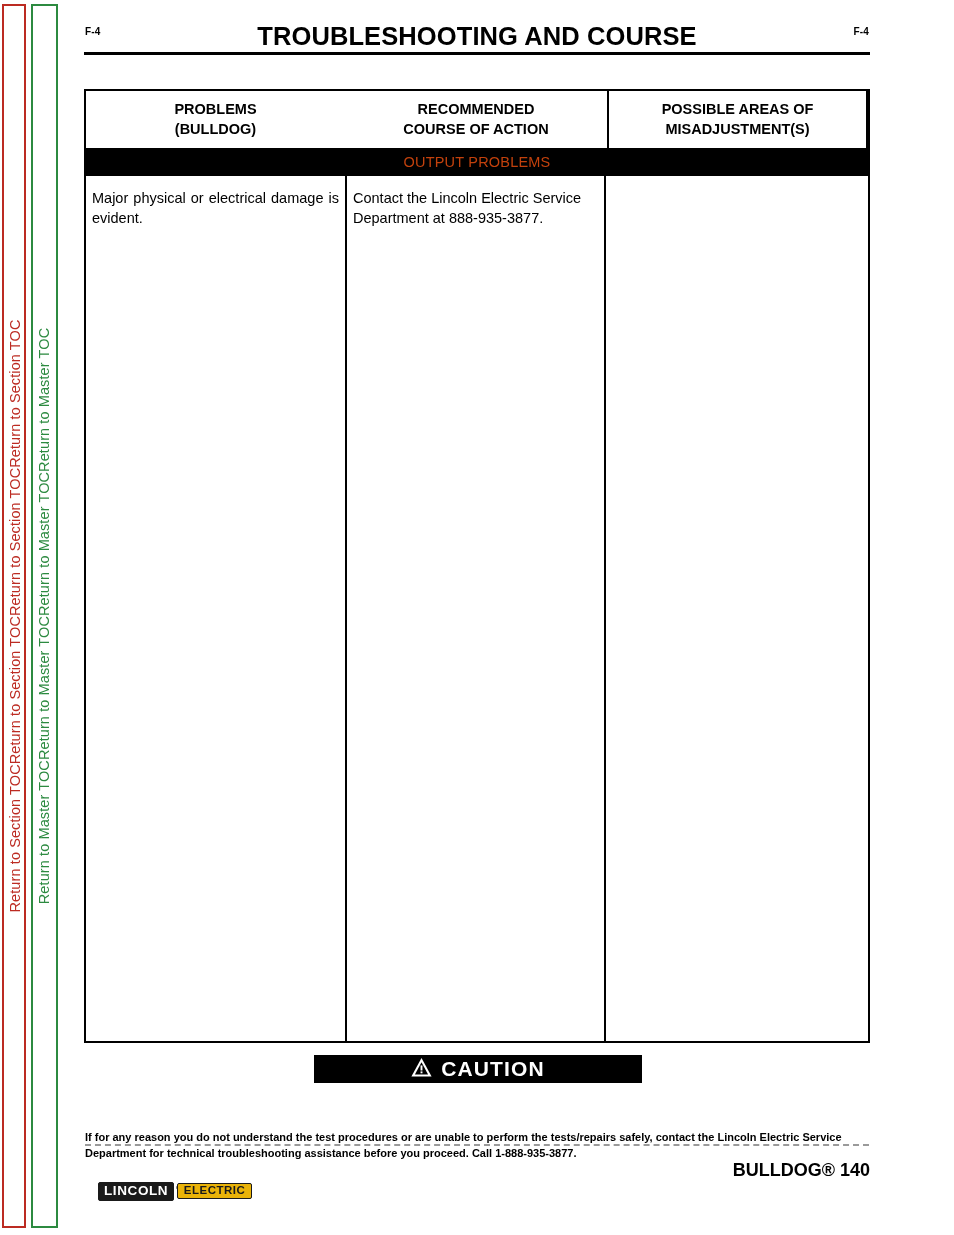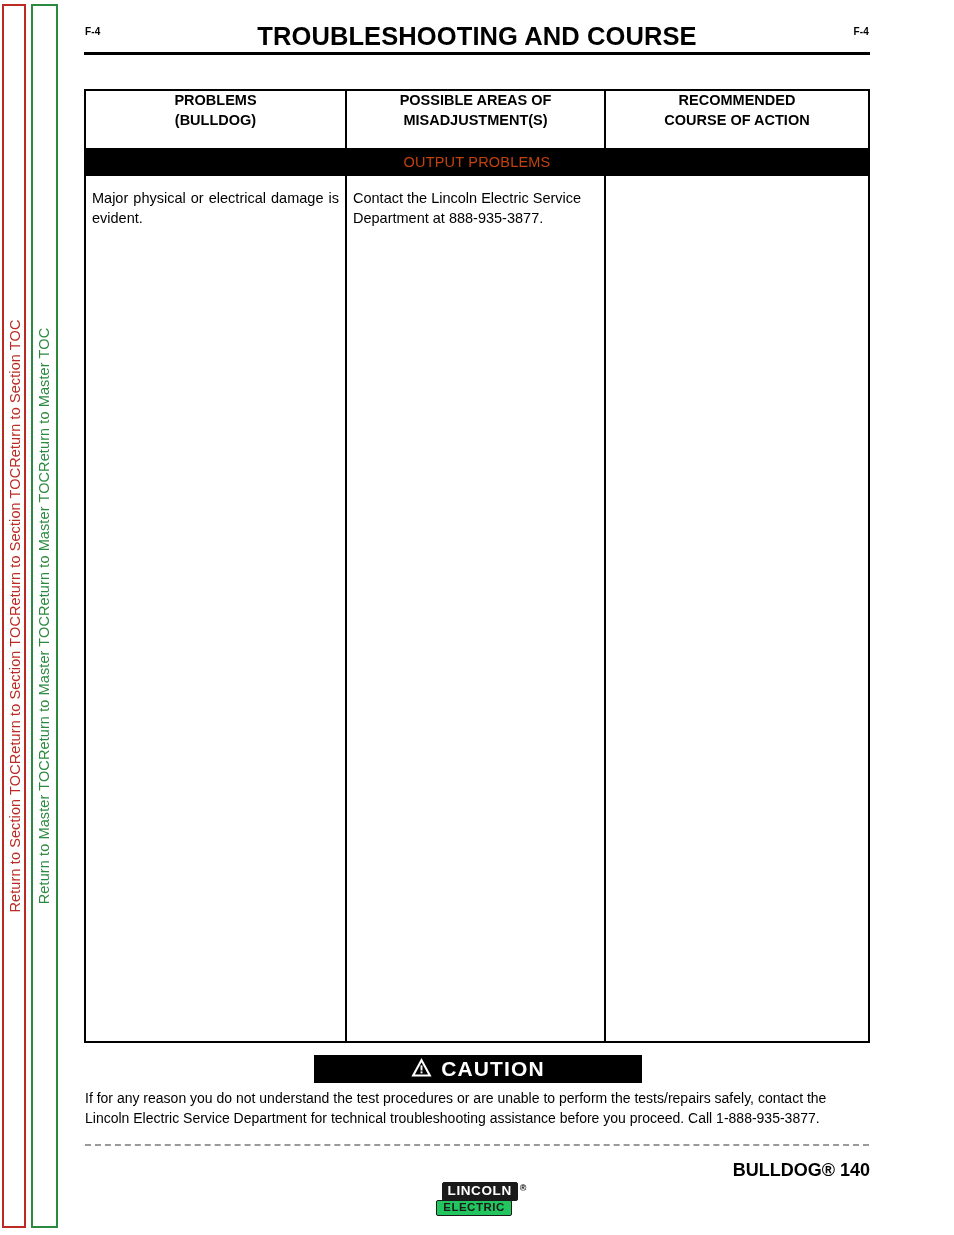--- a/index.html
+++ b/index.html
@@ -118,21 +118,21 @@
     display: flex;
     flex-direction: column;
   }
   .ts-head-row {
     display: flex;
     height: 57px;
     border-bottom: 2px solid #000000;
   }
   .ts-head-cell {
     display: flex;
-    align-items: flex-start;
+    align-items: center;
     justify-content: center;
     text-align: center;
     font-size: 14.5px;
     font-weight: bold;
     line-height: 1.35;
     box-sizing: border-box;
   }
   .col-1 { width: 259px; }
   .col-2 { width: 261px; border-left: 2px solid #000; border-right: 2px solid #000; }
   .col-3 { width: 262px; }
@@ -178,24 +178,25 @@
   .caution-label {
     font-size: 21px;
     font-weight: bold;
     letter-spacing: 1.1px;
   }
   .warn-tri { display: block; }
 
   .caution-text {
     position: absolute;
     left: 1px;
-    top: 1089px;
+    top: 1130px;
     width: 784px;
-    font-size: 14px;
+    font-size: 11px;
     line-height: 1.42;
+    font-weight: bold;
   }
 
   
   .footer-dash {
     position: absolute;
     left: 1px;
     top: 1144px;
     width: 784px;
     height: 0;
     border-top: 2px dashed #9a9a9a;
@@ -208,21 +209,21 @@
     text-align: right;
     font-size: 18px;
     font-weight: bold;
   }
   .logo-wrap {
     position: absolute;
     left: 0;
     top: 1182px;
     width: 786px;
     display: flex;
-    flex-direction: column;
+    flex-direction: row;
     align-items: center;
   }
   .logo-row-top {
     display: flex;
     align-items: flex-start;
     margin-left: 14px;
   }
   .logo-lincoln {
     background: #1a1a1a;
     color: #ffffff;
@@ -234,21 +235,21 @@
     border-radius: 2px;
     line-height: 1.05;
   }
   .logo-reg {
     font-size: 9px;
     font-weight: bold;
     margin-left: 2px;
     margin-top: 1px;
   }
   .logo-electric {
-    background: #22c55e;
+    background: #eab308;
     color: #1a1a1a;
     font-size: 11.5px;
     font-weight: bold;
     letter-spacing: 0.5px;
     padding: 0px 6px 1px 6px;
     border: 1.5px solid #1a1a1a;
     border-radius: 2px;
     line-height: 1.15;
     margin-top: -1px;
     margin-left: -6px;
@@ -287,30 +288,30 @@
 
   <div class="ts-table">
 
     <div class="ts-head-row">
       <div class="ts-head-cell col-1">
         <div>
           <div>PROBLEMS</div>
           <div>(BULLDOG)</div>
         </div>
       </div>
+      <div class="ts-head-cell col-3">
+        <div>
+          <div>RECOMMENDED</div>
+          <div>COURSE OF ACTION</div>
+        </div>
+      </div>
       <div class="ts-head-cell col-2">
         <div>
           <div>POSSIBLE AREAS OF</div>
           <div>MISADJUSTMENT(S)</div>
-        </div>
-      </div>
-      <div class="ts-head-cell col-3">
-        <div>
-          <div>RECOMMENDED</div>
-          <div>COURSE OF ACTION</div>
         </div>
       </div>
     </div>
 
     <div class="ts-band">OUTPUT PROBLEMS</div>
 
     <div class="ts-body-row">
       <div class="ts-body-cell col-1 justify">Major physical or electrical damage is evident.</div>
       <div class="ts-body-cell col-2">Contact the Lincoln Electric Service Department at 888-935-3877.</div>
       <div class="ts-body-cell col-3"></div>

